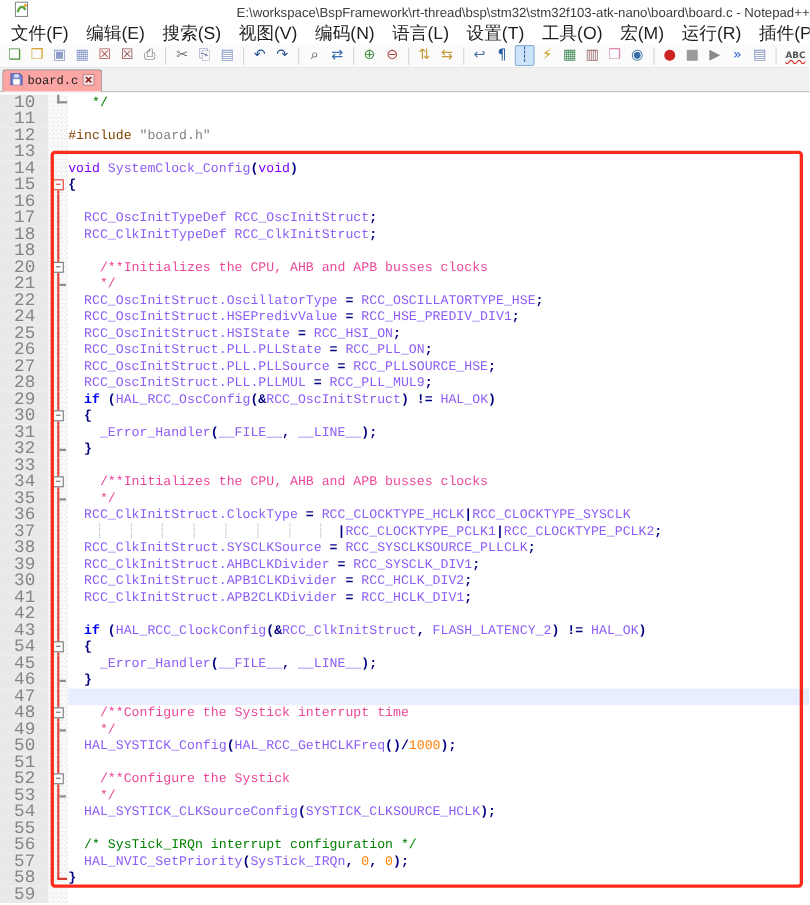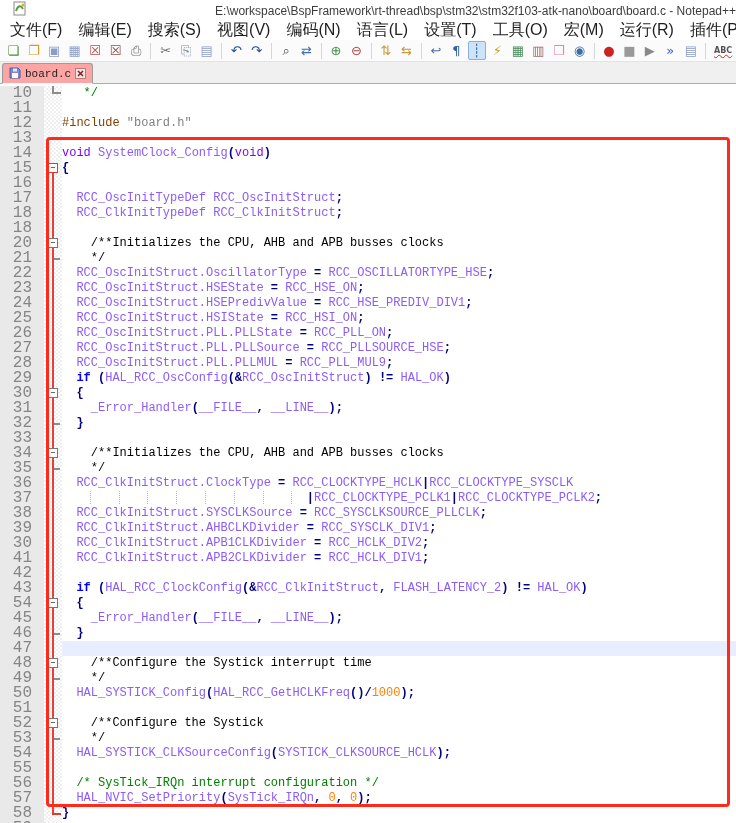--- a/index.html
+++ b/index.html
@@ -58,21 +58,21 @@
   .m-cg { position:absolute; left:8px; top:0; width:2px; height:8px; background:#8c8c8c; }
   .m-cg::after { content:""; position:absolute; left:0; top:6px; width:9px; height:2px; background:#8c8c8c; }
   .m-cr { position:absolute; left:8px; top:7px; width:9px; height:2px; background:#e03a30; z-index:2; }
 
   
   .tk-d { color:#8b5cf6; }
   .tk-o { color:#000080; font-weight:bold; }
   .tk-ki { color:#0000ff; font-weight:bold; }
   .tk-kt { color:#8000ff; font-weight:normal; }
   .tk-c { color:#008000; }
-  .tk-cd { color:#000000; }
+  .tk-cd { color:#ec4899; }
   .tk-n { color:#ff8000; }
   .tk-s { color:#808080; }
   .tk-p { color:#804000; }
   .gc { display:inline-block; width:4ch; height:13px; border-right:1px dotted #b4b4b4; vertical-align:top; }
 
   
   .annot { position:absolute; left:46px; top:53px; width:684px; height:670px;
     border:3px solid #fe2b1b; border-radius:4px; z-index:5; pointer-events:none; }
 </style>
 </head>
@@ -251,27 +251,20 @@
           <span class="code"><span class="tk-cd">    */</span></span>
         </div>
         <div class="row">
           <span class="ln">22</span>
           <span class="fold">
             <i class="vf"></i>
           </span>
           <span class="code"><span class="tk-d">  RCC_OscInitStruct.OscillatorType </span><span class="tk-o">=</span><span class="tk-d"> RCC_OSCILLATORTYPE_HSE</span><span class="tk-o">;</span></span>
         </div>
         <div class="row">
-          <span class="ln">23</span>
-          <span class="fold">
-            <i class="vf"></i>
-          </span>
-          <span class="code"><span class="tk-d">  RCC_OscInitStruct.HSEState </span><span class="tk-o">=</span><span class="tk-d"> RCC_HSE_ON</span><span class="tk-o">;</span></span>
-        </div>
-        <div class="row">
           <span class="ln">24</span>
           <span class="fold">
             <i class="vf"></i>
           </span>
           <span class="code"><span class="tk-d">  RCC_OscInitStruct.HSEPredivValue </span><span class="tk-o">=</span><span class="tk-d"> RCC_HSE_PREDIV_DIV1</span><span class="tk-o">;</span></span>
         </div>
         <div class="row">
           <span class="ln">25</span>
           <span class="fold">
             <i class="vf"></i>

